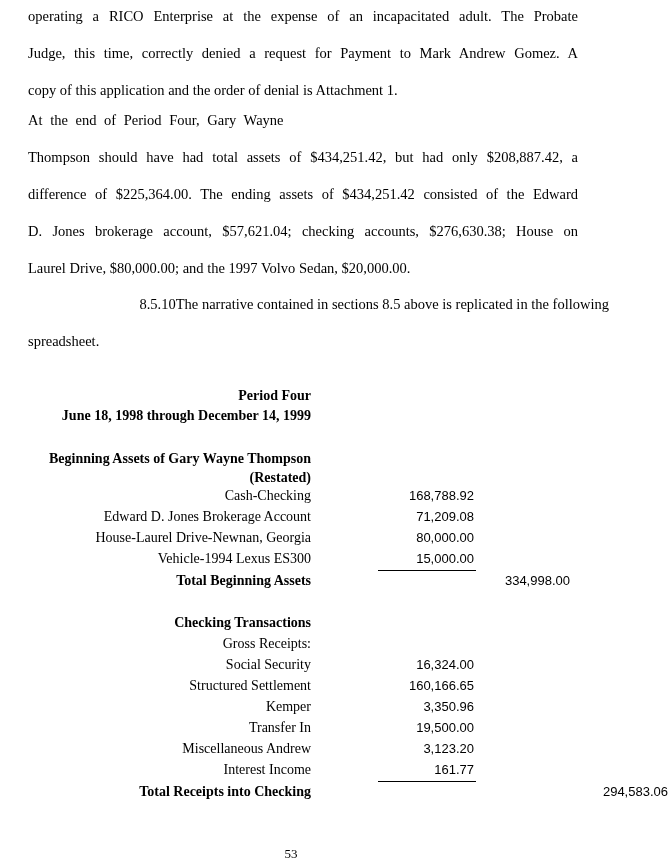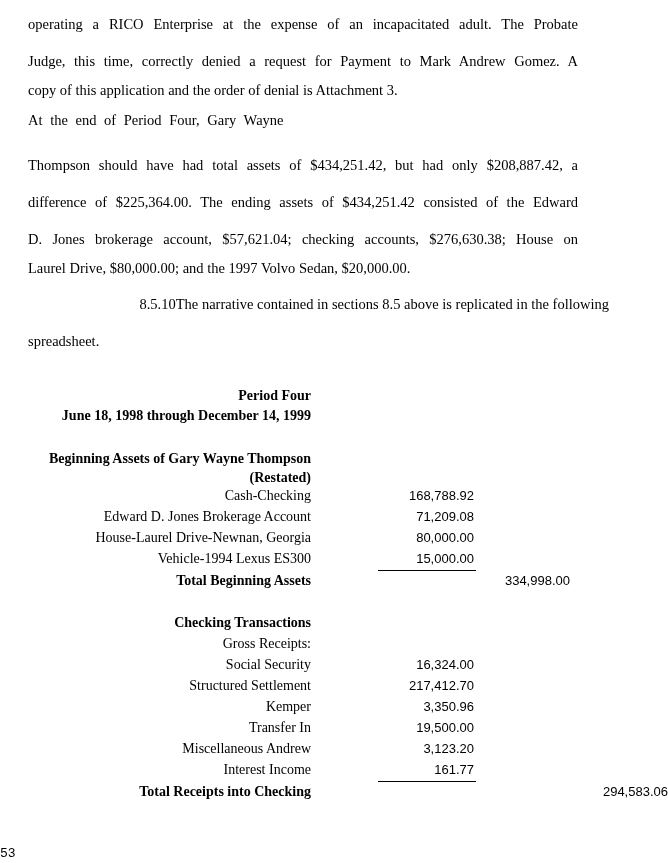--- a/index.html
+++ b/index.html
@@ -5,49 +5,49 @@
   html, body { margin: 0; padding: 0; background: #ffffff; }
   body {
     width: 668px; height: 863px; position: relative; overflow: hidden;
     font-family: "Liberation Serif", "DejaVu Serif", serif;
     color: #000;
   }
   .para-line {
     position: absolute; left: 28px; width: 550px;
     font-size: 14.5px; line-height: 18px; white-space: nowrap;
   }
-  .justify { text-align: justify; text-align-last: justify; margin-top: 8px; }
+  .justify { text-align: justify; text-align-last: justify; }
   .bold { font-weight: bold; }
   .lbl {
     position: absolute; right: 357px; 
     font-size: 14px; line-height: 18px; white-space: nowrap;
   }
   .num {
     position: absolute; font-family: "Liberation Sans", "DejaVu Sans", sans-serif;
     font-size: 13px; line-height: 18px; white-space: nowrap; text-align: right;
   }
   .col1 { right: 194px; }
   .col2 { right: 98px; }
   .col3 { right: 0px; }
   .rule {
     position: absolute; left: 378px; width: 98px; height: 0;
     border-top: 1px solid #000;
   }
   .pageno {
-    position: absolute; left: 0; width: 582px; text-align: left; top: 846px;
-    font-family: Liberation Mono, monospace; font-size: 13px;
+    position: absolute; left: 0; width: 582px; text-align: center; top: 846px;
+    font-family: Liberation Serif, serif; font-size: 13px;
   }
 </style>
 </head>
 <body>
 
 <div>
   <div class="para-line justify" style="top:7px">operating a RICO Enterprise at the expense of an incapacitated adult. The Probate</div>
   <div class="para-line justify" style="top:44px">Judge, this time, correctly denied a request for Payment to Mark Andrew Gomez. A</div>
-  <div class="para-line" style="top:81px">copy of this application and the order of denial is Attachment 3.</div>
+  <div class="para-line" style="top:81px">copy of this application and the order of denial is Attachment 1.</div>
 
   <div class="para-line" style="top:111px; display:flex; justify-content:space-between;">
     <span style="word-spacing:4px">At the end of Period Four, Gary Wayne</span>
   </div>
   <div class="para-line justify" style="top:148px">Thompson should have had total assets of $434,251.42, but had only $208,887.42, a</div>
   <div class="para-line justify" style="top:185px">difference of $225,364.00. The ending assets of $434,251.42 consisted of the Edward</div>
   <div class="para-line justify" style="top:222px">D. Jones brokerage account, $57,621.04; checking accounts, $276,630.38; House on</div>
   <div class="para-line" style="top:259px">Laurel Drive, $80,000.00; and the 1997 Volvo Sedan, $20,000.00.</div>
 
   <div class="para-line" style="top:295px; display:flex; justify-content:flex-end;margin-left:31px;">
@@ -75,21 +75,21 @@
   <div class="rule" style="top:570px"></div>
   <div class="lbl bold" style="top:572px">Total Beginning Assets</div>
   <div class="num col2" style="top:572px">334,998.00</div>
 
   <div class="lbl bold" style="top:614px">Checking Transactions</div>
   <div class="lbl" style="top:635px">Gross Receipts:</div>
 
   <div class="lbl" style="top:656px">Social Security</div>
   <div class="num col1" style="top:656px">16,324.00</div>
   <div class="lbl" style="top:677px">Structured Settlement</div>
-  <div class="num col1" style="top:677px">217,412.70</div>
+  <div class="num col1" style="top:677px">160,166.65</div>
   <div class="lbl" style="top:698px">Kemper</div>
   <div class="num col1" style="top:698px">3,350.96</div>
   <div class="lbl" style="top:719px">Transfer In</div>
   <div class="num col1" style="top:719px">19,500.00</div>
   <div class="lbl" style="top:740px">Miscellaneous Andrew</div>
   <div class="num col1" style="top:740px">3,123.20</div>
   <div class="lbl" style="top:761px">Interest Income</div>
   <div class="num col1" style="top:761px">161.77</div>
   <div class="rule" style="top:781px"></div>
   <div class="lbl bold" style="top:783px">Total Receipts into Checking</div>

